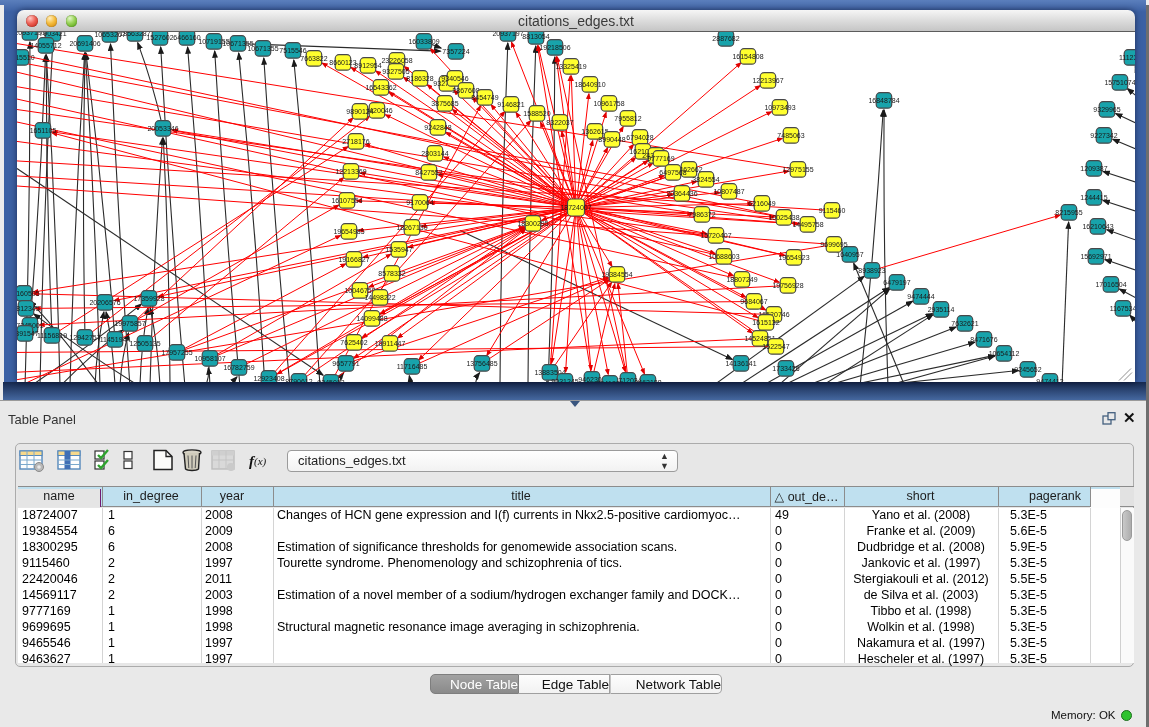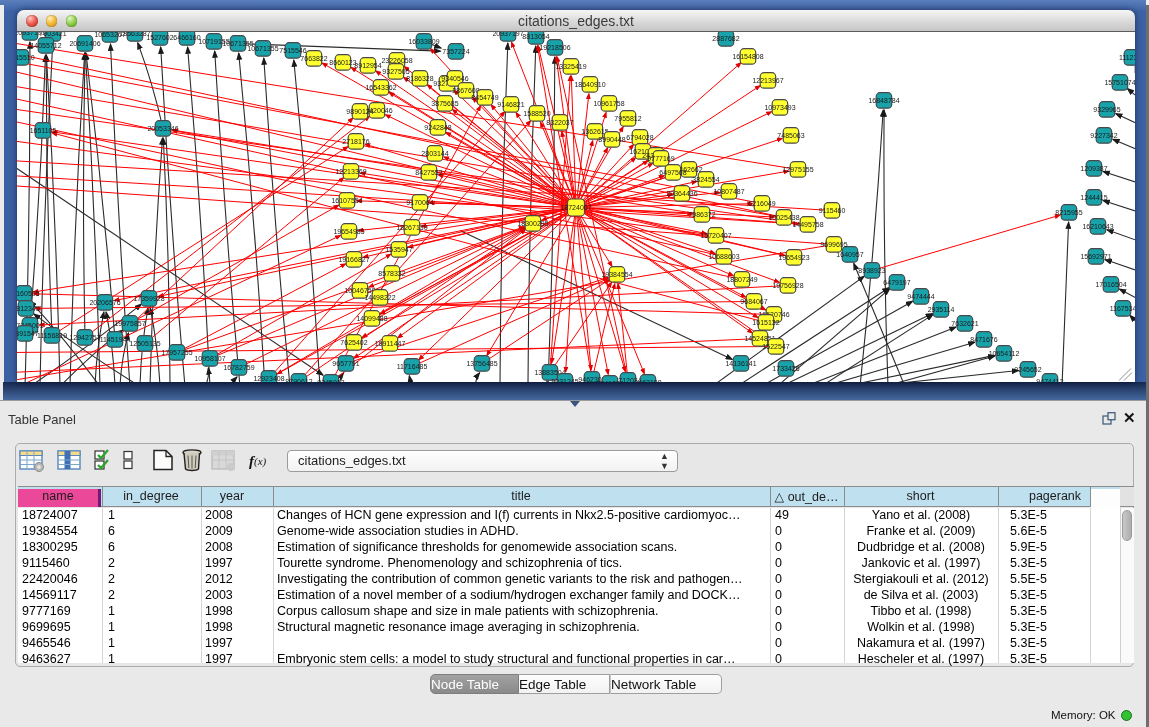--- a/index.html
+++ b/index.html
@@ -31,21 +31,21 @@
 .tr{position:absolute;left:0;width:1102px;height:16px;font-size:12.5px;color:#000;white-space:nowrap}
 .tr span{position:absolute;top:0;overflow:hidden}
 .c0{left:4px;width:80px}.c1{left:90px;width:60px}.c2{left:187px;width:60px}
 .c3{left:259px;width:492px}.c4{left:757px;width:66px}
 .c5{left:826px;width:154px;text-align:center}.c6{left:984px;width:88px;padding-left:8px}
 .gl{position:absolute;top:486px;width:1px;background:#8c8c8c;height:21px}
 .glb{position:absolute;top:508px;width:1px;background:#d4d4d4;height:155px}
 #vsb{position:absolute;left:1120px;top:508px;width:14px;height:155px;background:#fafafa;border-left:1px solid #d0d0d0}
 #vthumb{position:absolute;left:1122px;top:510px;width:10px;height:31px;background:linear-gradient(90deg,#c9c9c9,#adadad);border-radius:5px;border:1px solid #9a9a9a}
 #tabs{position:absolute;left:430px;top:674px;height:20px;font-size:13.5px}
-.tab{position:absolute;top:0;height:20px;line-height:19px;text-align:left;border:1px solid #9f9f9f}
+.tab{position:absolute;top:0;height:20px;line-height:19px;text-align:right;border:1px solid #9f9f9f}
 #tab1{left:0;width:89px;border-radius:5px 0 0 5px;background:linear-gradient(#a2a2a2,#8a8a8a);color:#fff;border-color:#7e7e7e}
 #tab2{left:89px;width:91px;background:linear-gradient(#fdfdfd,#f2f2f2);color:#111;border-left:none}
 #tab3{left:180px;width:112px;border-radius:0 5px 5px 0;background:linear-gradient(#fdfdfd,#f2f2f2);color:#111;border-left:1px solid #c4c4c4}
 #mem{position:absolute;left:1051px;top:709px;font-size:11.5px;color:#111}
 #memdot{position:absolute;left:1121px;top:710px;width:11px;height:11px;border-radius:50%;background:#2fc32f;border:1.2px solid #1e6e1e}
 #divarrow{position:absolute;left:570px;top:401px;width:0;height:0;border-left:5px solid transparent;border-right:5px solid transparent;border-top:6px solid #39557e}
 </style></head>
 <body>
 <div id="topstrip"></div>
 <div id="desk"></div>
@@ -913,21 +913,21 @@
  <line x1="9" y1="3" x2="9" y2="21" stroke="#a9a9a9"></line>
  <line x1="16" y1="3" x2="16" y2="21" stroke="#a9a9a9"></line>
  <line x1="2" y1="12" x2="24" y2="12" stroke="#a9a9a9"></line>
  <circle cx="21" cy="19" r="4" fill="#b3b3b3"></circle>
 </g>
 <text x="231" y="18" font-family="Liberation Serif, serif" font-style="italic" font-weight="bold" font-size="15" fill="#111">f</text>
 <text x="236" y="17" font-family="Liberation Serif, serif" font-style="italic" font-size="11" fill="#111">(x)</text>
 </svg>
 <div id="combo">citations_edges.txt<span class="arr">▲<br>▼</span></div>
 <div id="thead">
-<span style="left:0;width:83px;background:#ec4899;border-right:3px solid #701a75;height:18px">name</span>
+<span style="left:0;width:83px;background:#e5e5e5;border-right:1px solid #701a75;height:18px">name</span>
 <span style="left:84px;width:98px">in_degree</span>
 <span style="left:183px;width:62px">year</span>
 <span style="left:255px;width:496px">title</span>
 <span style="left:752px;width:73px">△ out_de…</span>
 <span style="left:826px;width:153px">short</span>
 <span style="left:980px;width:114px">pagerank</span>
 <span style="left:1072px;width:30px;background:#fdfdfd;height:19px"></span>
 </div>
 <div style="position:absolute;left:1120px;top:486px;width:14px;height:21px;background:#e2e2e2;border-top:1px solid #8c8c8c;border-bottom:1px solid #8c8c8c"></div>
 <div class="gl" style="left:102px"></div>
@@ -944,21 +944,20 @@
       <span class="c2">2008</span>
       <span class="c3">Changes of HCN gene expression and I(f) currents in Nkx2.5-positive cardiomyoc…</span>
       <span class="c4">49</span>
       <span class="c5">Yano et al. (2008)</span>
       <span class="c6">5.3E-5</span>
     </div>
 <div class="tr" style="top:16px">
       <span class="c0">19384554</span>
       <span class="c1">6</span>
       <span class="c2">2009</span>
-      <span class="c3">Genome-wide association studies in ADHD.</span>
       <span class="c4">0</span>
       <span class="c5">Franke et al. (2009)</span>
       <span class="c6">5.6E-5</span>
     </div>
 <div class="tr" style="top:32px">
       <span class="c0">18300295</span>
       <span class="c1">6</span>
       <span class="c2">2008</span>
       <span class="c3">Estimation of significance thresholds for genomewide association scans.</span>
       <span class="c4">0</span>
@@ -970,40 +969,38 @@
       <span class="c1">2</span>
       <span class="c2">1997</span>
       <span class="c3">Tourette syndrome. Phenomenology and schizophrenia of tics.</span>
       <span class="c4">0</span>
       <span class="c5">Jankovic et al. (1997)</span>
       <span class="c6">5.3E-5</span>
     </div>
 <div class="tr" style="top:64px">
       <span class="c0">22420046</span>
       <span class="c1">2</span>
-      <span class="c2">2012</span>
-      <span class="c3">Investigating the contribution of common genetic variants to the risk and pathogen…</span>
+      <span class="c2">2011</span>
       <span class="c4">0</span>
       <span class="c5">Stergiakouli et al. (2012)</span>
       <span class="c6">5.5E-5</span>
     </div>
 <div class="tr" style="top:80px">
       <span class="c0">14569117</span>
       <span class="c1">2</span>
       <span class="c2">2003</span>
       <span class="c3">Estimation of a novel member of a sodium/hydrogen exchanger family and DOCK…</span>
       <span class="c4">0</span>
       <span class="c5">de Silva et al. (2003)</span>
       <span class="c6">5.3E-5</span>
     </div>
 <div class="tr" style="top:96px">
       <span class="c0">9777169</span>
       <span class="c1">1</span>
       <span class="c2">1998</span>
-      <span class="c3">Corpus callosum shape and size in male patients with schizophrenia.</span>
       <span class="c4">0</span>
       <span class="c5">Tibbo et al. (1998)</span>
       <span class="c6">5.3E-5</span>
     </div>
 <div class="tr" style="top:112px">
       <span class="c0">9699695</span>
       <span class="c1">1</span>
       <span class="c2">1998</span>
       <span class="c3">Structural magnetic resonance image averaging in schizophrenia.</span>
       <span class="c4">0</span>
@@ -1015,21 +1012,20 @@
       <span class="c1">1</span>
       <span class="c2">1997</span>
       <span class="c4">0</span>
       <span class="c5">Nakamura et al. (1997)</span>
       <span class="c6">5.3E-5</span>
     </div>
 <div class="tr" style="top:144px">
       <span class="c0">9463627</span>
       <span class="c1">1</span>
       <span class="c2">1997</span>
-      <span class="c3">Embryonic stem cells: a model to study structural and functional properties in car…</span>
       <span class="c4">0</span>
       <span class="c5">Hescheler et al. (1997)</span>
       <span class="c6">5.3E-5</span>
     </div>
 </div>
 <div class="glb" style="left:102px"></div>
 <div class="glb" style="left:201px"></div>
 <div class="glb" style="left:273px"></div>
 <div class="glb" style="left:770px"></div>
 <div class="glb" style="left:844px"></div>

